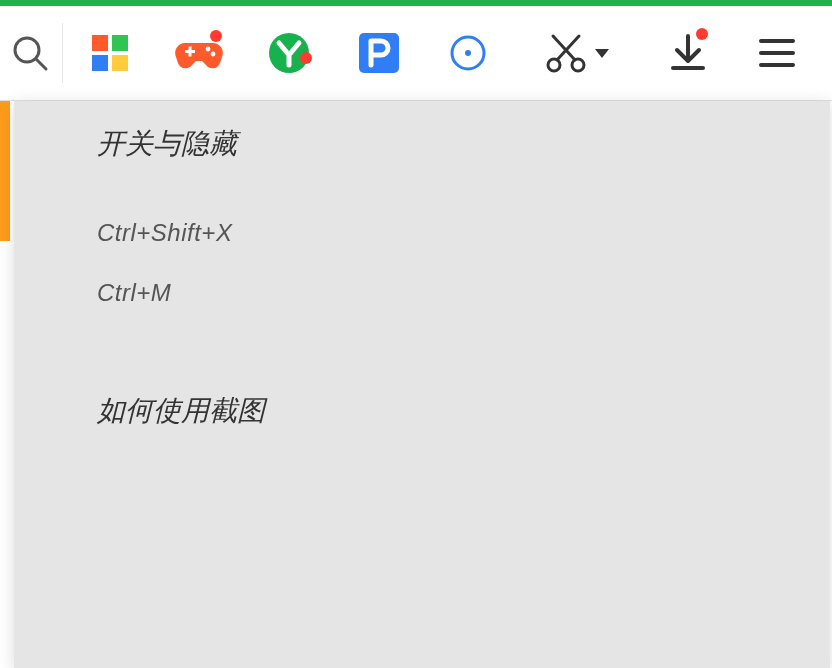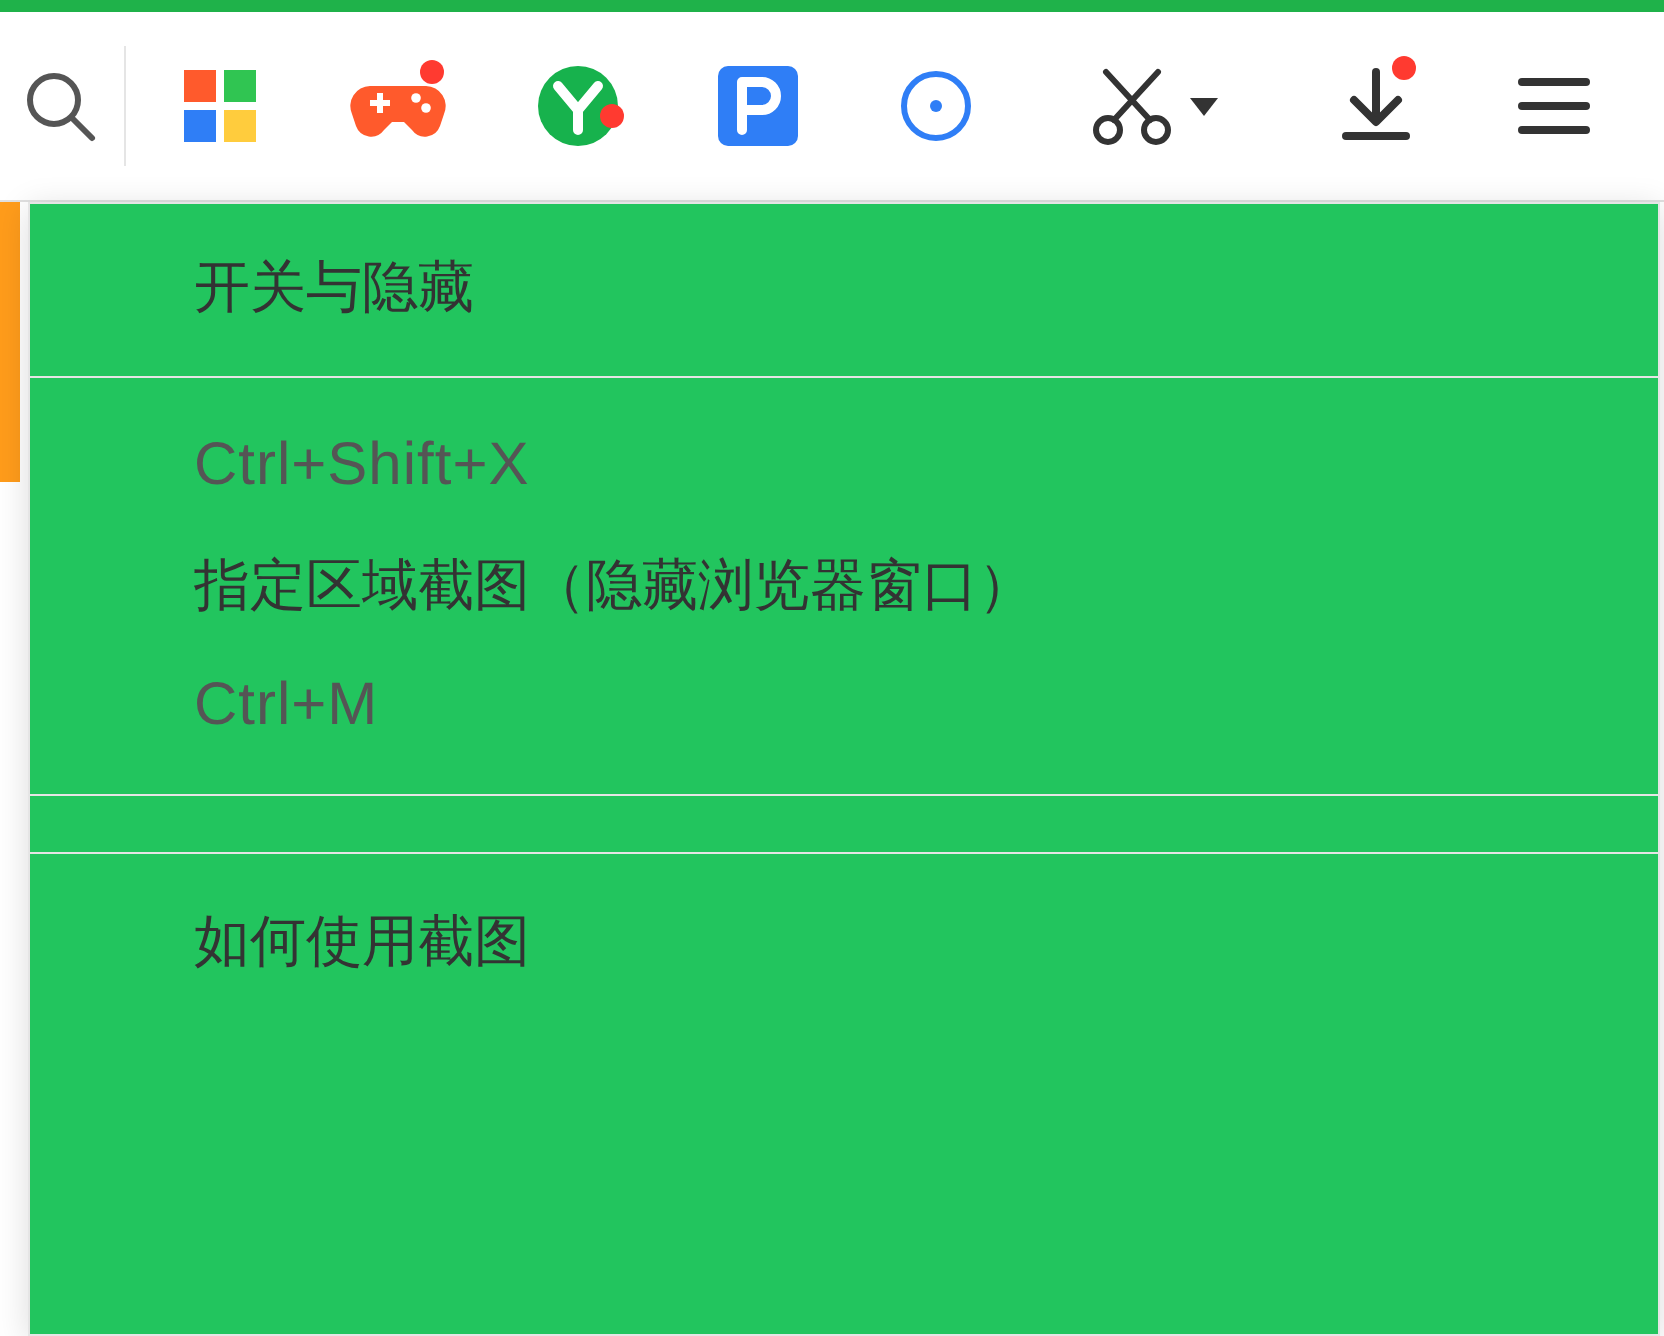--- a/index.html
+++ b/index.html
@@ -62,26 +62,27 @@
     width: 10px;
     height: 140px;
     background: #ff9c1b;
   }
   .dropdown {
     position: absolute;
     top: 101px;
     left: 14px;
     right: 2px;
     bottom: 0;
-    background: #22c55e;
+    background: #e5e5e5;
     box-shadow: 0 3px 16px rgba(0,0,0,.14);
     border: 1px solid #e5e5e5;
     box-sizing: border-box;
     padding: 2px 0 20px 0;
     overflow: hidden;
+    font-style: italic;
   }
   .menu-group {
     padding: 10px 0;
   }
   .menu-divider {
     height: 1px;
     background: #e5e5e5;
     margin: 4px 0;
   }
   .menu-item {
@@ -89,21 +90,21 @@
     align-items: center;
     justify-content: space-between;
     height: 60px;
     padding: 0 48px 0 82px;
     color: #333;
     font-size: 28px;
     cursor: pointer;
   }
   .menu-item .shortcut {
     color: #555;
-    font-size: 30px;
+    font-size: 24px;
     letter-spacing: 0.5px;
   }
 
   .scissors-wrap {
     display: flex;
     align-items: center;
     gap: 6px;
     width: 120px;
     justify-content: center;
   }
@@ -231,24 +232,20 @@
       </div>
     </div>
 
     <div class="menu-divider"></div>
 
     <div class="menu-group">
       <div class="menu-item">
         <span class="shortcut">Ctrl+Shift+X</span>
       </div>
       <div class="menu-item">
-        <span>指定区域截图（隐藏浏览器窗口）</span>
-        <span class="shortcut"></span>
-      </div>
-      <div class="menu-item">
         <span class="shortcut">Ctrl+M</span>
       </div>
     </div>
 
     <div class="menu-divider"></div>
 
     <div class="menu-group">
     </div>
 
     <div class="menu-divider"></div>

